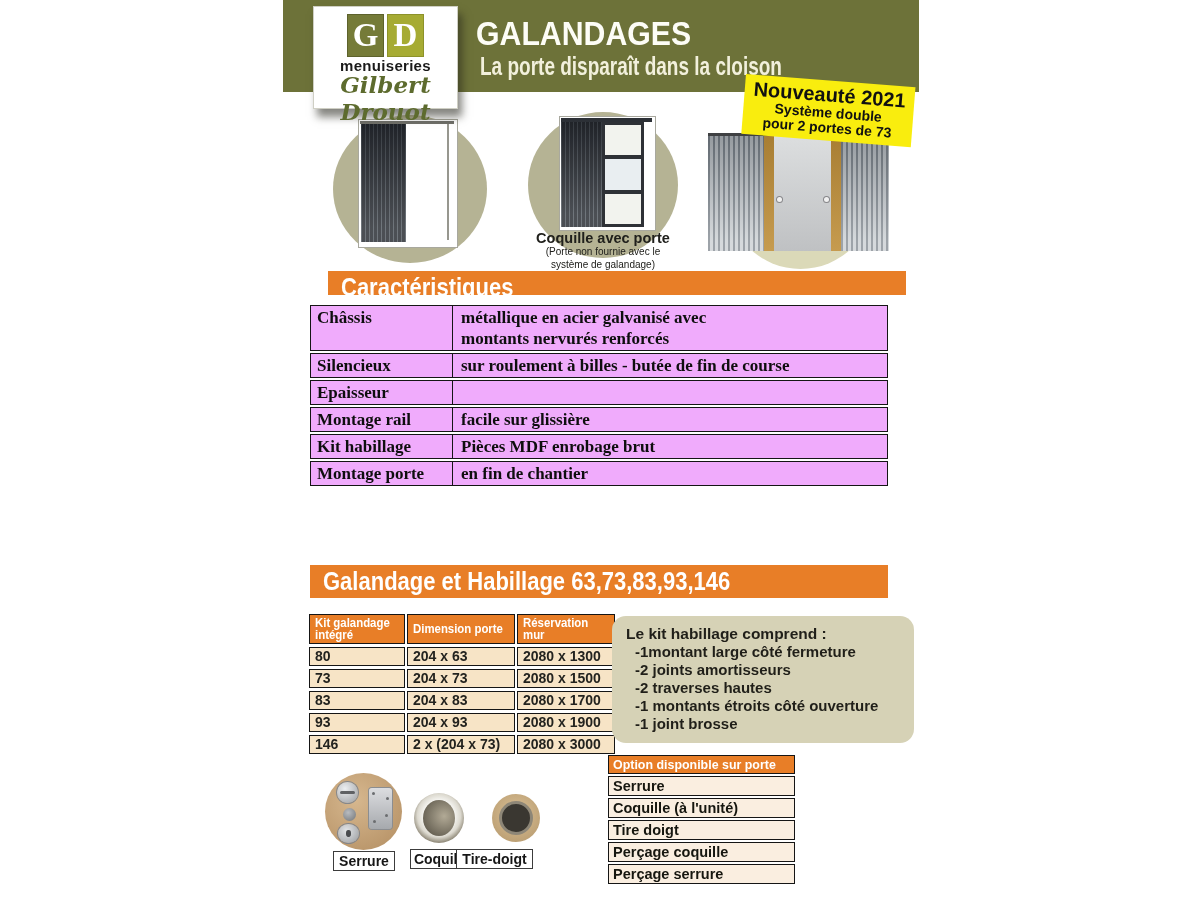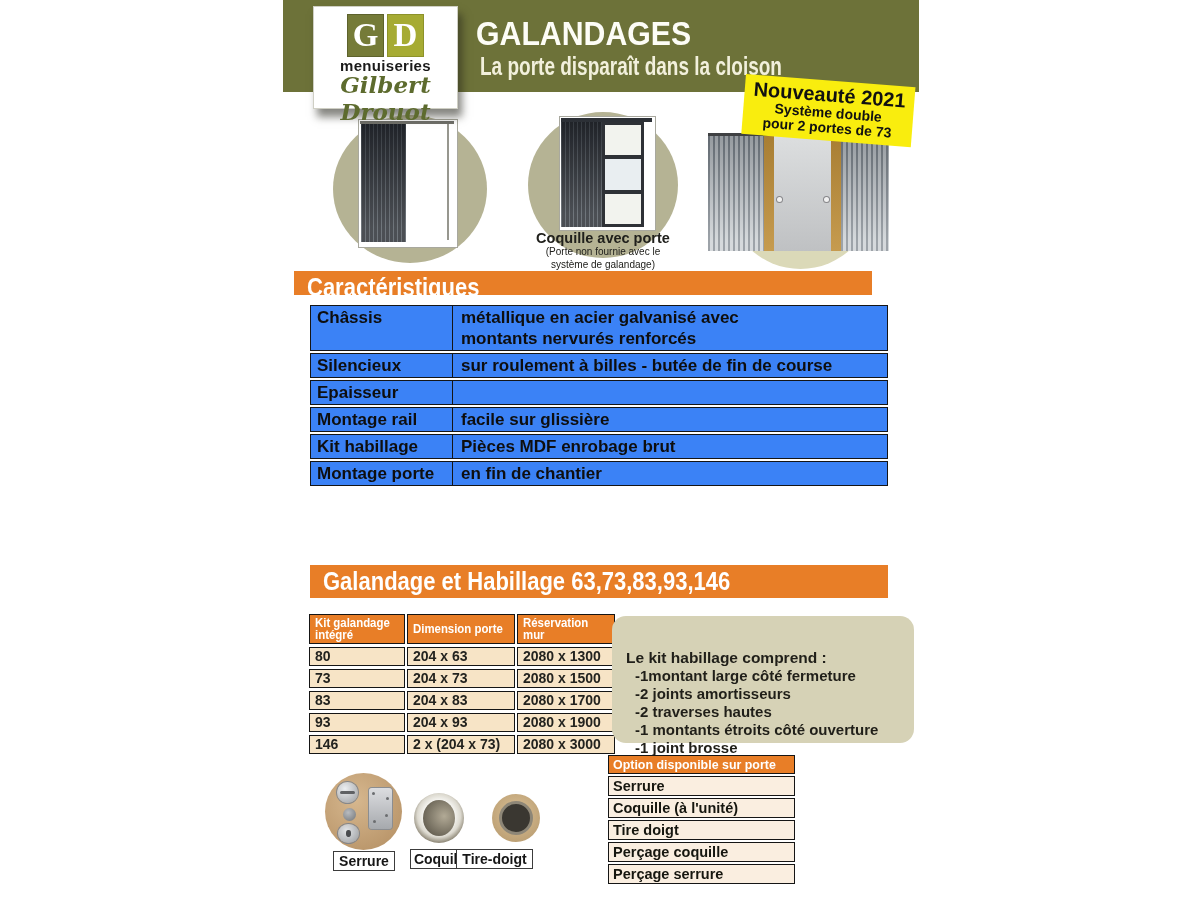--- a/index.html
+++ b/index.html
@@ -64,48 +64,48 @@
   .corrR{left:133px;width:48px;}
   .wood{top:3px;width:10px;height:115px;background:linear-gradient(180deg,#a87e33,#c69b4f);}
   .wood1{left:56px;}
   .wood2{left:123px;}
   .pdoor{left:66px;top:3px;width:57px;height:115px;background:linear-gradient(180deg,#dcdedf,#bfc1c3);}
   .handle{top:64px;width:5px;height:5px;border-radius:50%;background:#f1f1f1;box-shadow:0 0 0 1px #87878a;}
   .h1{left:69px;} .h2{left:116px;}
 
   
   .secband{background:#e87e27;color:#fff;}
-  .secband1{left:294px;top:271px;width:578px;height:24px;}
+  .secband1{left:328px;top:271px;width:578px;height:24px;}
   .secband2{left:310px;top:565px;width:578px;height:33px;}
   .secband span{display:inline-block;margin-left:13px;font-size:25px;font-weight:bold;
                 line-height:32px;white-space:nowrap;transform:scaleX(.88);transform-origin:left top;}
 
   
   .chartable{left:310px;top:305px;width:578px;}
   .crow{display:grid;grid-template-columns:142px 1fr;border:1.5px solid #151515;
-        margin-bottom:2px;background:#3b82f6;}
+        margin-bottom:2px;background:#f0abfc;font-family:Liberation Serif, serif;}
   .clabel{border-right:1.5px solid #151515;padding:1px 6px;font-weight:bold;
           font-size:17px;line-height:21px;color:#0e0e0e;}
   .cvalue{padding:1px 8px;font-weight:bold;font-size:17px;line-height:21px;
           color:#0e0e0e;white-space:pre-line;}
 
   
   table{border-collapse:separate;}
   .kittable{left:307px;top:611px;border-spacing:2px 3px;}
   .kittable th{background:#e87e27;color:#fff;text-align:left;vertical-align:middle;
       border:1.5px solid #151515;font-size:12px;line-height:12px;font-weight:bold;padding:2px 5px;}
   .kittable th span{display:inline-block;transform:scaleX(.95);transform-origin:left center;}
   .kittable td{background:#f7e4c6;border:1.5px solid #151515;font-weight:bold;
       font-size:14px;line-height:15px;color:#23231f;padding:1px 5px;}
   .kw1{width:84px;} .kw2{width:96px;} .kw3{width:86px;}
 
   
   .kitnote{left:612px;top:616px;width:302px;height:127px;background:#d6d2b6;border-radius:14px;
            box-sizing:border-box;padding:9px 8px 0 14px;color:#201f19;}
-  .kn-title{font-size:15.5px;font-weight:bold;line-height:18px;margin-top:24px;}
+  .kn-title{font-size:15.5px;font-weight:bold;line-height:18px;}
   .kn-item{font-size:15px;font-weight:bold;line-height:18px;margin-left:9px;}
 
   
   .opttable{left:608px;top:753px;border-spacing:0 2px;}
   .opttable th{width:164px;background:#e87e27;border:1.5px solid #151515;color:#fff;
       text-align:left;padding:1px 4px;font-size:13.5px;line-height:15px;font-weight:bold;}
   .opttable th span{display:inline-block;white-space:nowrap;transform:scaleX(.92);transform-origin:left center;}
   .opttable td{background:#faeee0;border:1.5px solid #151515;font-weight:bold;
       font-size:14.5px;line-height:16px;color:#16160f;padding:1px 4px;}
 

